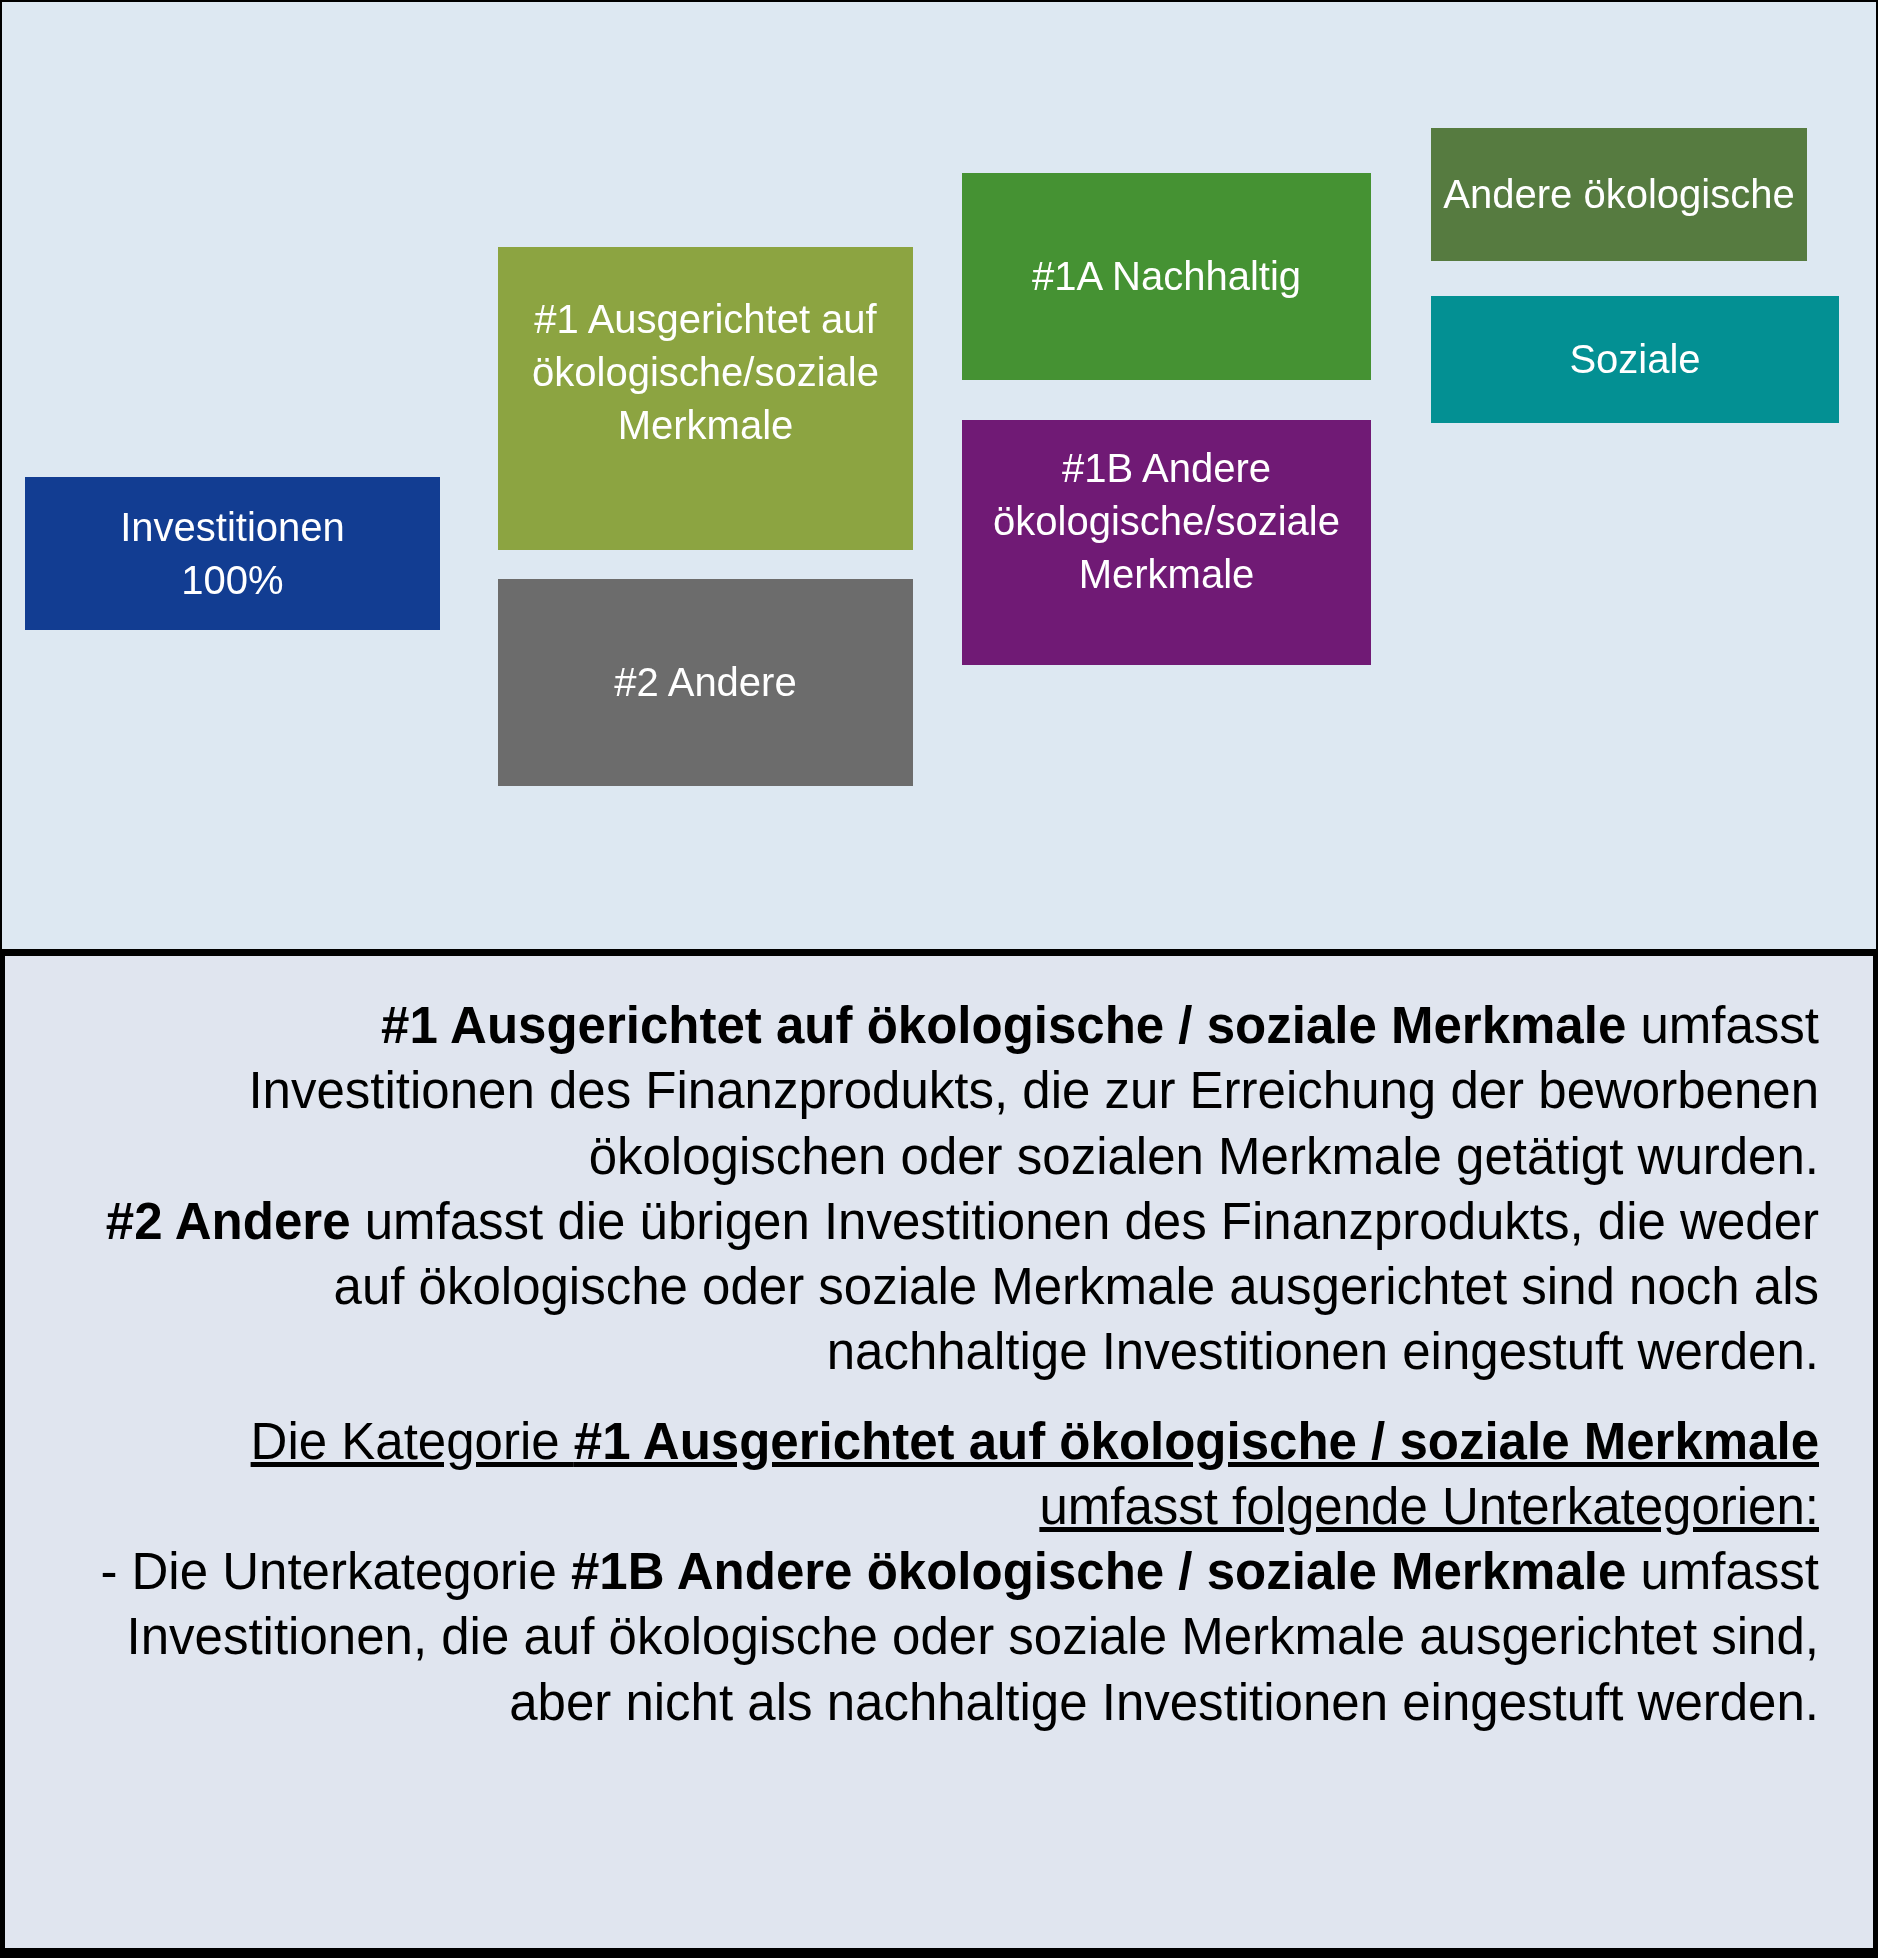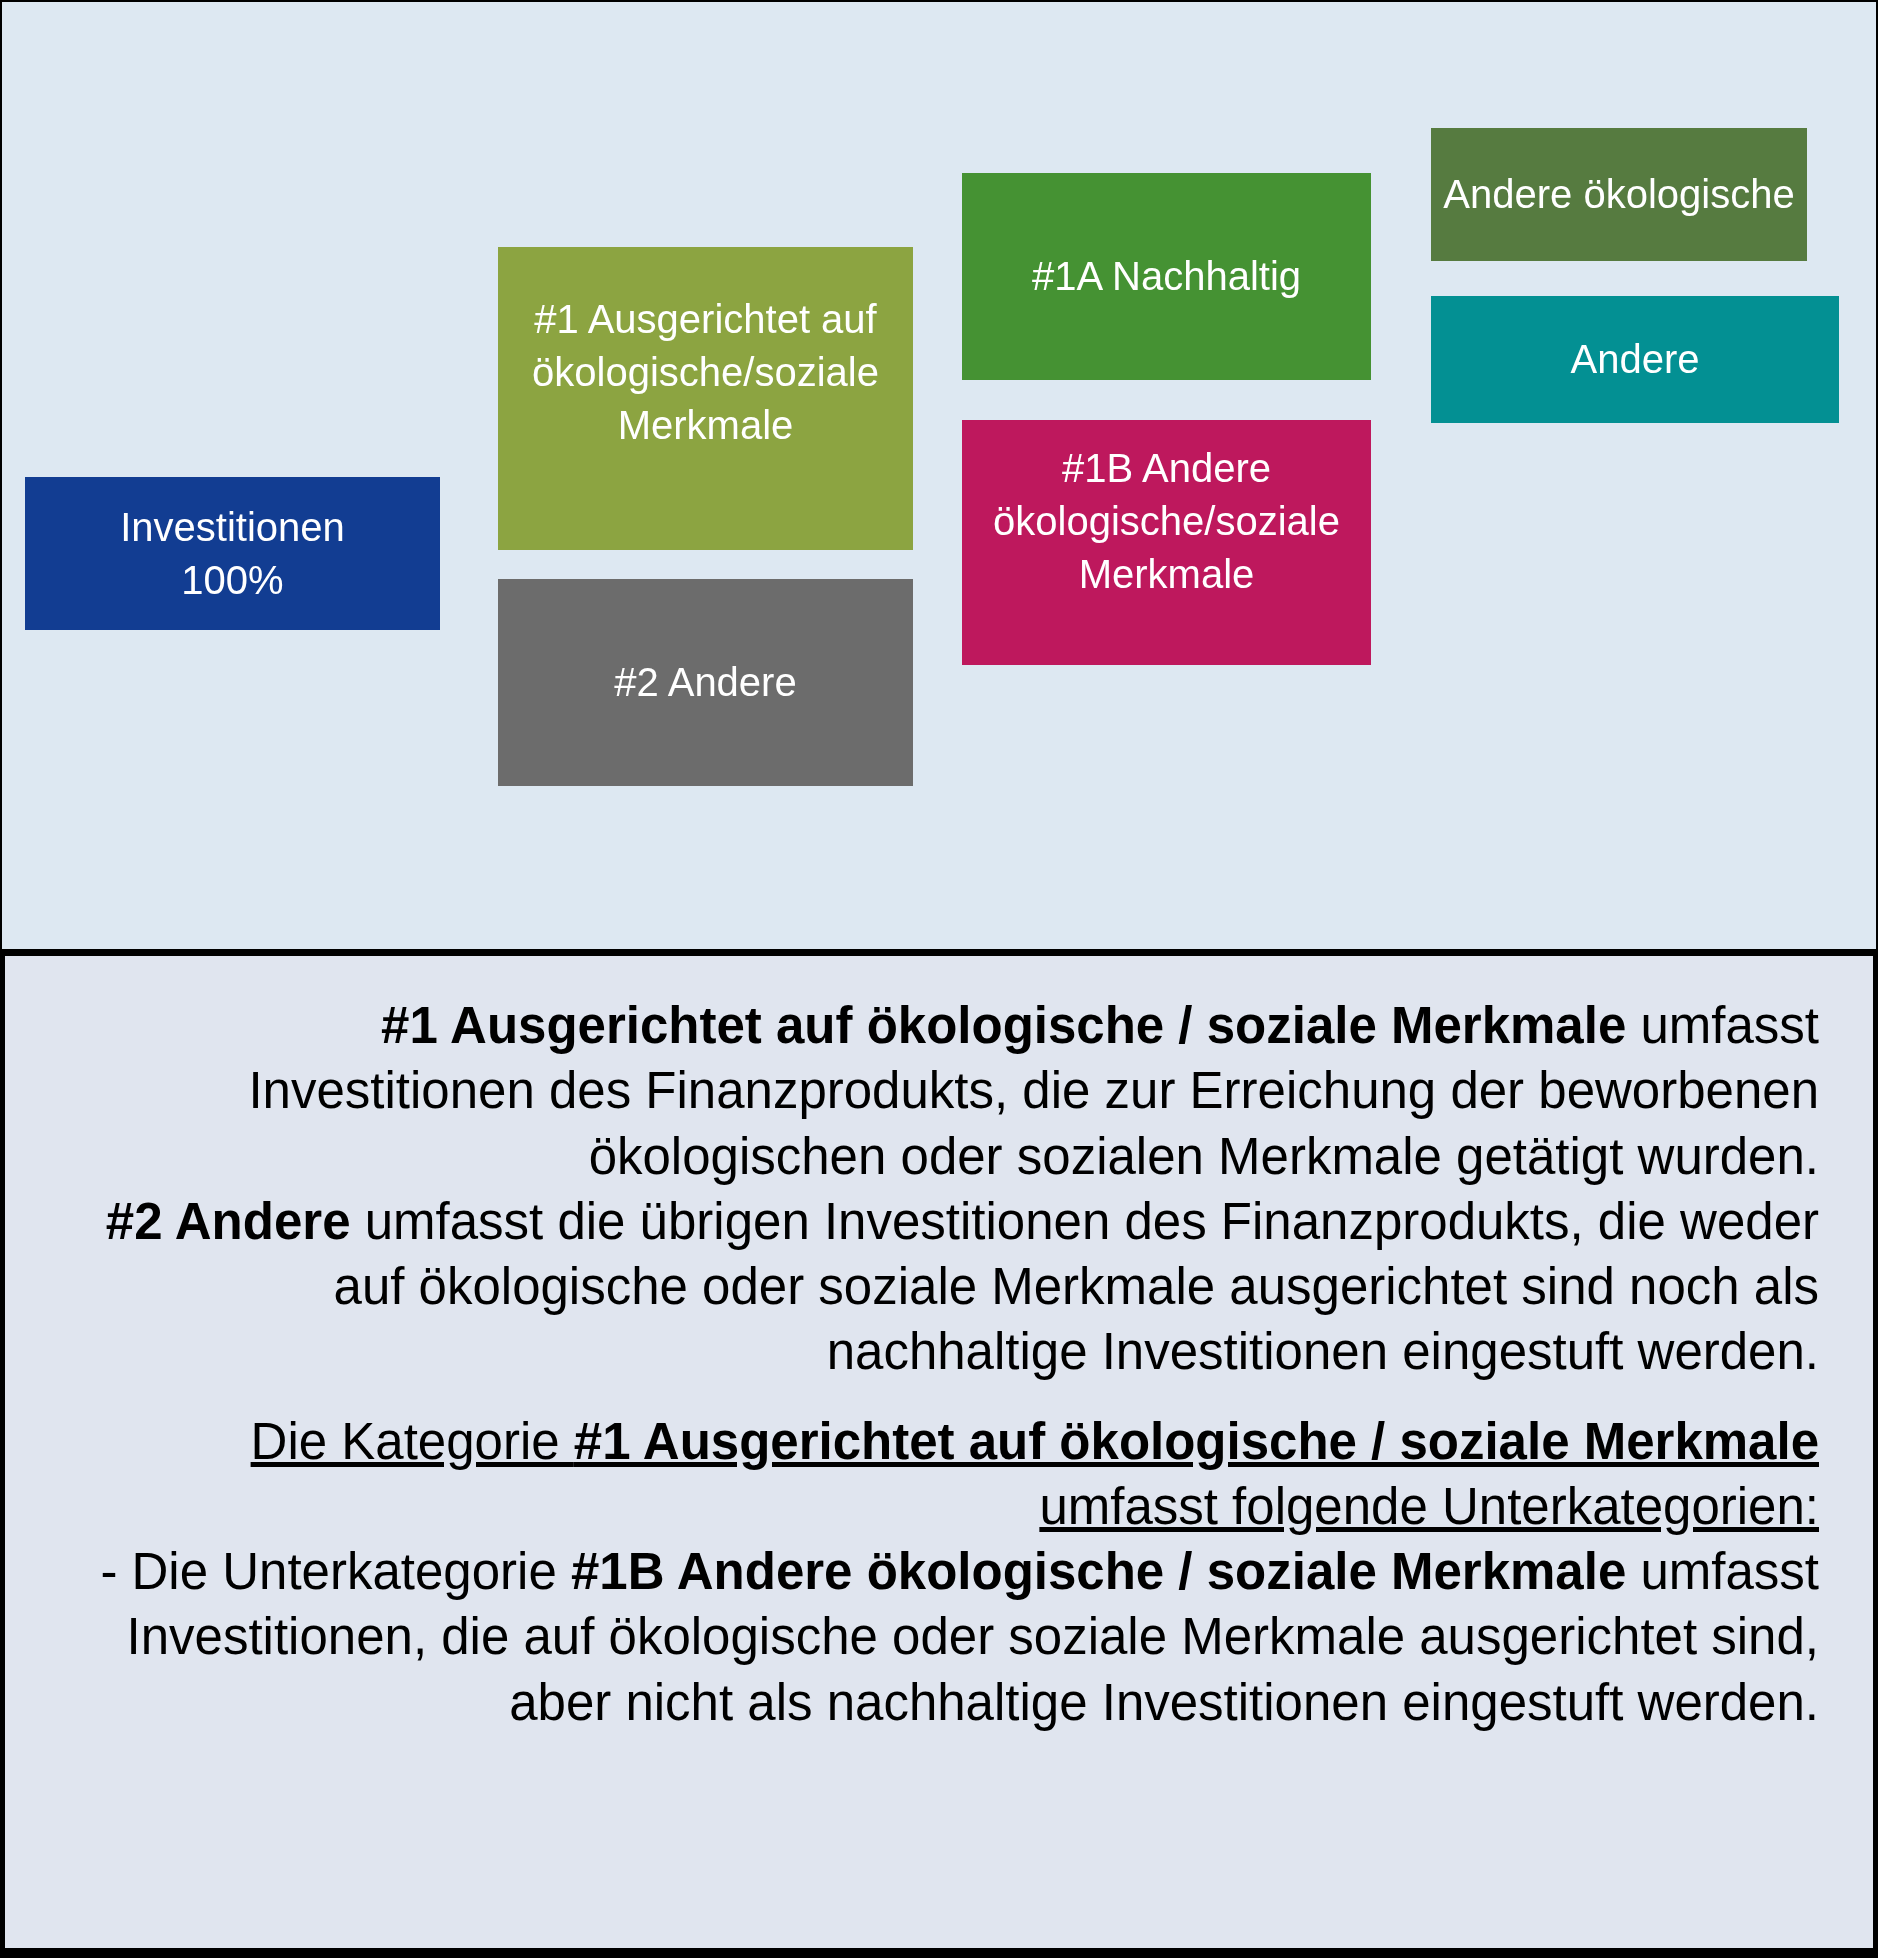--- a/index.html
+++ b/index.html
@@ -90,32 +90,32 @@
     </div>
 
     <div class="box box-2" style="background-color: rgb(108, 108, 108);">
       <span class="box-label">#2 Andere</span>
     </div>
 
     <div class="box box-1a" style="background-color: rgb(69, 146, 51);">
       <span class="box-label">#1A Nachhaltig</span>
     </div>
 
-    <div class="box box-1b" style="background-color: #be185d;">
+    <div class="box box-1b" style="background-color: #701a75;">
       <span class="box-label">#1B Andere
 ökologische/soziale
 Merkmale</span>
     </div>
 
     <div class="box box-andere" style="background-color: rgb(86, 123, 64);">
       <span class="box-label">Andere ökologische</span>
     </div>
 
     <div class="box box-soziale" style="background-color: rgb(3, 144, 147);">
-      <span class="box-label">Andere</span>
+      <span class="box-label">Soziale</span>
     </div>
 
   </div>
 
   <div class="legend" style="background-color: rgb(224, 229, 239);">
 
     <p class="para-1"><b>#1 Ausgerichtet auf ökologische / soziale Merkmale </b><span>umfasst Investitionen des Finanzprodukts, die zur Erreichung der beworbenen ökologischen oder sozialen Merkmale getätigt wurden.</span></p>
 
     <p class="para-2"><b>#2 Andere </b><span>umfasst die übrigen Investitionen des Finanzprodukts, die weder auf ökologische oder soziale Merkmale ausgerichtet sind noch als nachhaltige Investitionen eingestuft werden.</span></p>
 

